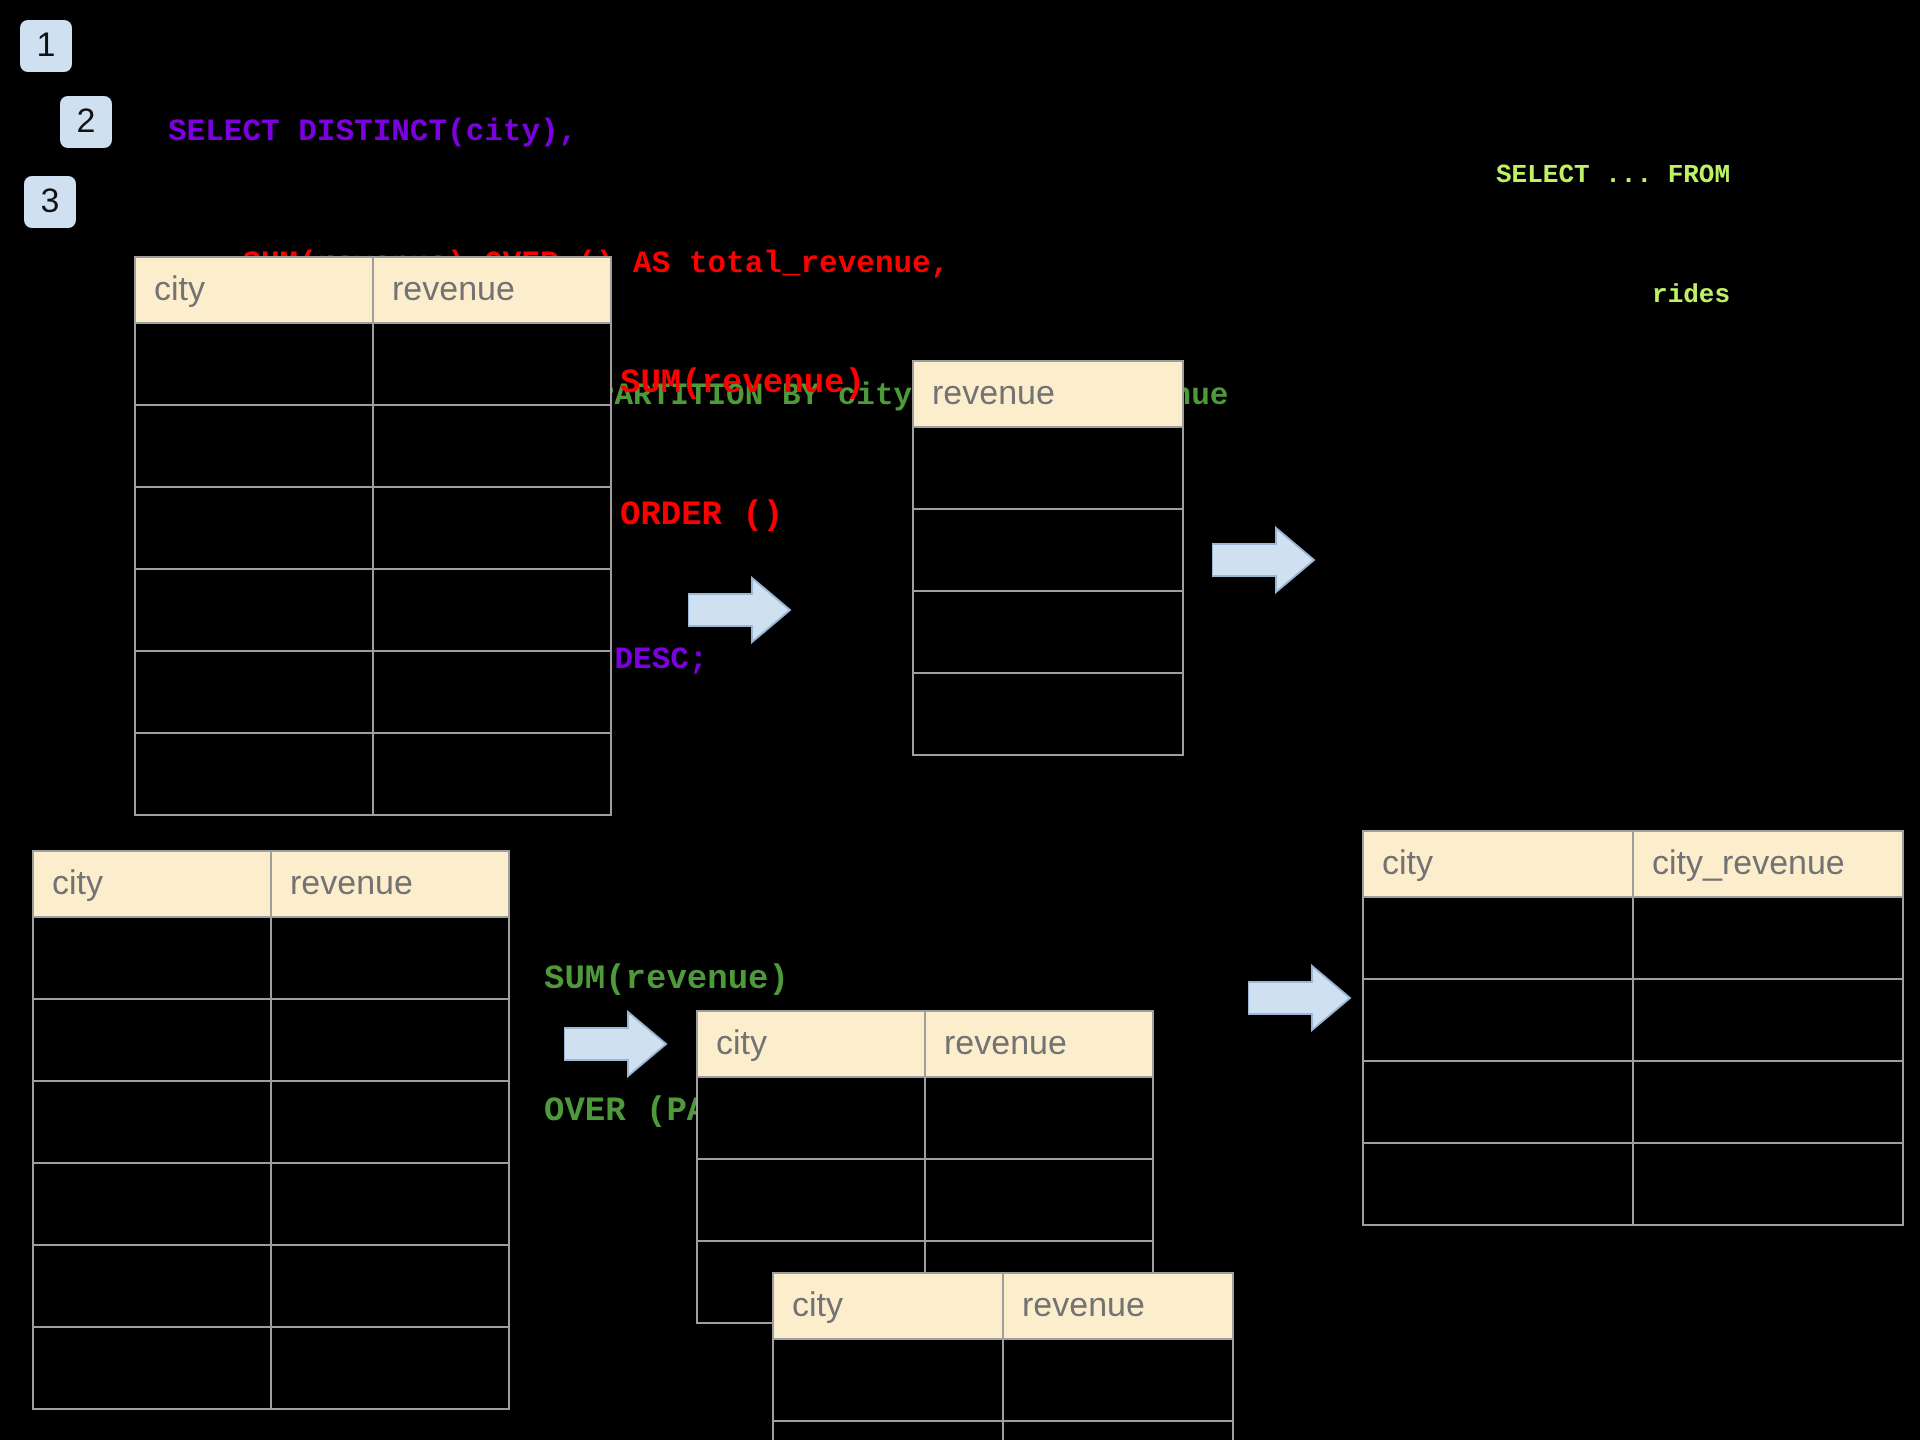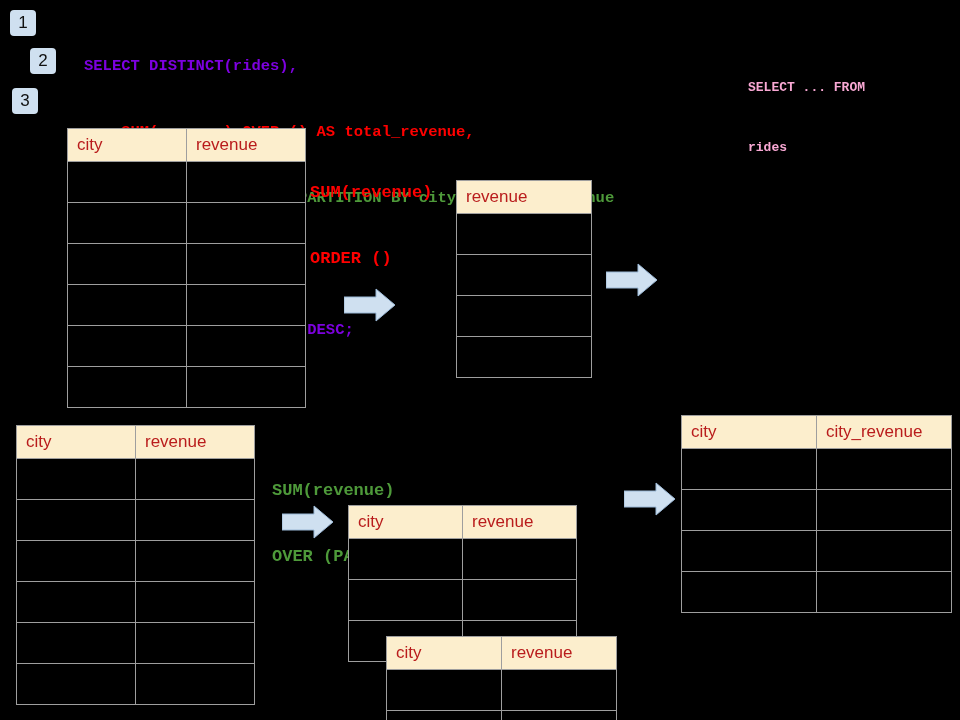--- a/index.html
+++ b/index.html
@@ -46,21 +46,22 @@
   .c-red    { color: #ff0000; }
   .c-green  { color: #4e9a3a; }
 
   .side-code {
     position: absolute;
     font-family: "Liberation Mono", monospace;
     font-size: 13px;
     line-height: 20px;
     font-weight: bold;
     white-space: pre;
-    color: #f9a8d4;
+    color: #bef264;
+    text-align: right;
   }
 
   
   .annot {
     position: absolute;
     font-family: "Liberation Mono", monospace;
     font-size: 17px;
     line-height: 22px;
     font-weight: bold;
     white-space: pre;
@@ -75,21 +76,21 @@
     table-layout: fixed;
     background: #000000;
   }
   .tbl td, .tbl th {
     border: 1px solid #9e9e9e;
     padding: 0;
     margin: 0;
   }
   .tbl th {
     background: #fceecd;
-    color: #b91c1c;
+    color: #737373;
     font-family: "Liberation Sans", sans-serif;
     font-size: 17px;
     font-weight: normal;
     text-align: left;
     padding: 6px 9px;
     height: 26px;
     box-sizing: border-box;
     white-space: nowrap;
   }
   .tbl td {
@@ -105,21 +106,21 @@
 </head>
 <body>
 
 <div id="canvas">
 
   <div class="step-badge" style="left:10px; top:10px;">1</div>
   <div class="step-badge" style="left:30px; top:48px;">2</div>
   <div class="step-badge" style="left:12px; top:88px;">3</div>
 
   <div class="code-block" style="left:84px; top:11px;">
-    <div class="code-line c-purple">SELECT DISTINCT(rides),</div>
+    <div class="code-line c-purple">SELECT DISTINCT(city),</div>
     <div class="code-line c-red">    SUM(revenue) OVER () AS total_revenue,</div>
     <div class="code-line c-green">    SUM(revenue) OVER (PARTITION BY city) as city_revenue</div>
     <div class="code-line c-purple">  FROM rides</div>
     <div class="code-line c-purple">  ORDER by city_revenue DESC;</div>
   </div>
 
   <div class="side-code" style="left:748px; top:38px;">
     <div>SELECT ... FROM</div>
     <div>rides</div>
   </div>

